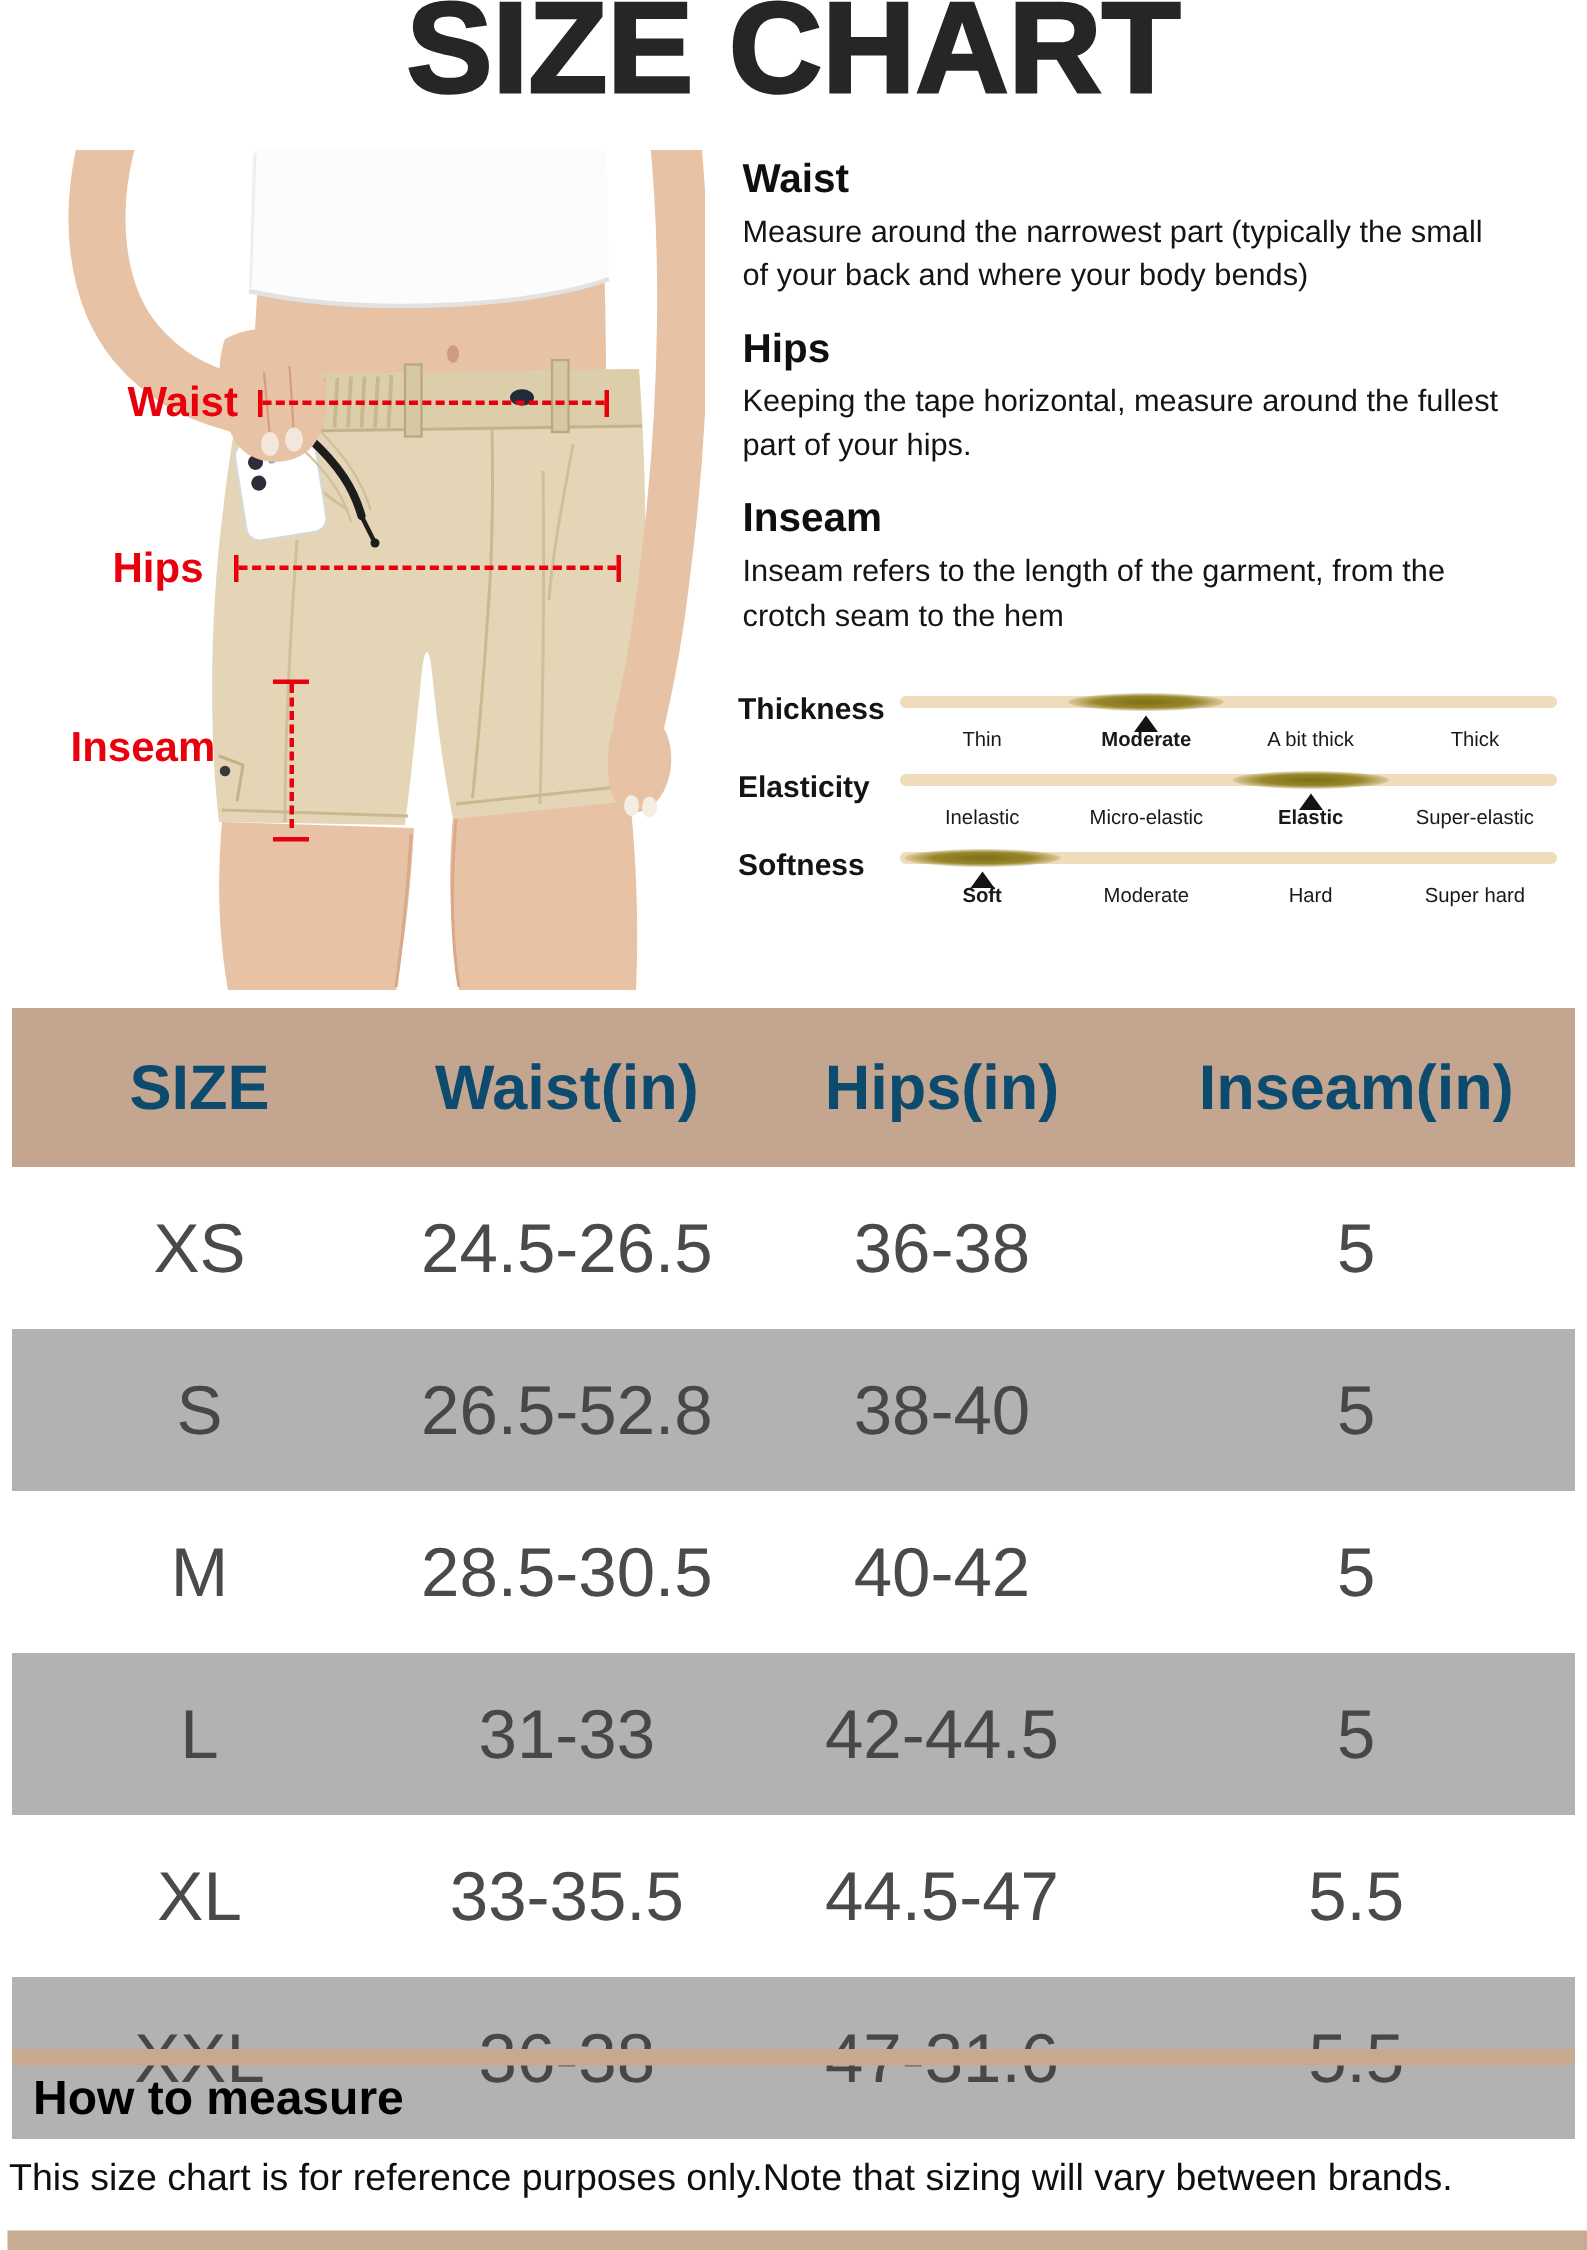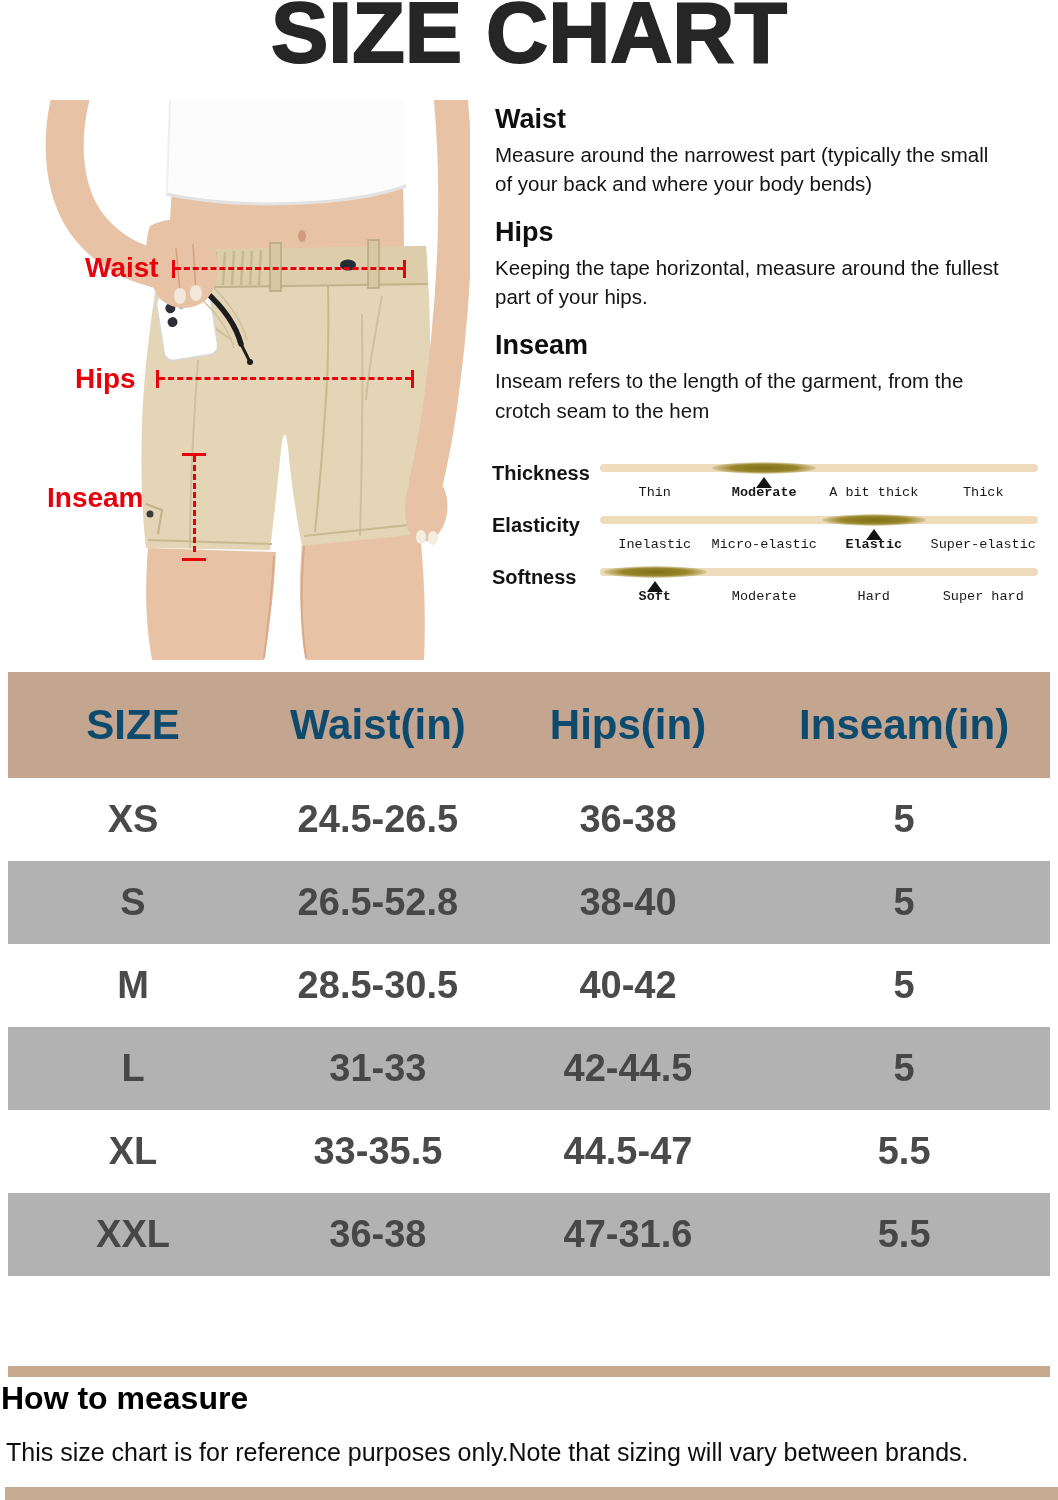--- a/index.html
+++ b/index.html
@@ -44,39 +44,39 @@
   .blob {
     position:absolute; top:-2px; width:104px; height:12px; border-radius:50%;
     transform:translateX(-50%);
     background:radial-gradient(ellipse at center, #7e6f16 0%, #98862a 45%, rgba(238,220,188,0) 78%);
   }
   .tri {
     position:absolute; top:13px; width:0; height:0; transform:translateX(-50%);
     border-left:8px solid transparent; border-right:8px solid transparent;
     border-bottom:11px solid #131313;
   }
-  .opts { position:absolute; left:108px; right:10px; top:27px; display:flex;font-family:Liberation Mono, monospace; }
+  .opts { position:absolute; left:108px; right:10px; top:27px; display:flex; }
   .opt { flex:1; text-align:center; font-size:13.5px; color:#191919; }
   .opt.sel { font-weight:700; }
 
   
   .size-table { position:absolute; left:8px; top:672px; width:1042px; border-collapse:collapse; table-layout:fixed; }
   .size-table th {
     background:#c3a590; color:#0c4a6e; font-size:42px; font-weight:700;
     height:98px; text-align:center; padding:4px;
   }
   .size-table td {
-    font-size:38px; color:#4a4a4a; height:83px; text-align:center; padding:0;
-    background:#ffffff; font-weight:700;
+    font-size:46px; color:#4a4a4a; height:108px; text-align:center; padding:0;
+    background:#ffffff; font-weight:400;
   }
   .size-table tr.alt td { background:#b2b2b2; color:#474747; }
 
   
   .strip1 { position:absolute; left:8px; top:1366px; width:1042px; height:11px; background:#c7a98e; }
-  .foot-h { position:absolute; left:1px; top:1380px; margin:0; font-size:32px; font-weight:700; color:#000; }
+  .foot-h { position:absolute; left:22px; top:1380px; margin:0; font-size:32px; font-weight:700; color:#000; }
   .foot-p { position:absolute; left:6px; top:1438px; margin:0; font-size:25px; color:#0e0e0e; }
   .strip2 { position:absolute; left:5px; top:1487px; width:1053px; height:13px; background:#c7ab92; }
 </style>
 </head>
 <body>
 
 <div class="page">
 
   <h1 class="title">SIZE CHART</h1>
 

